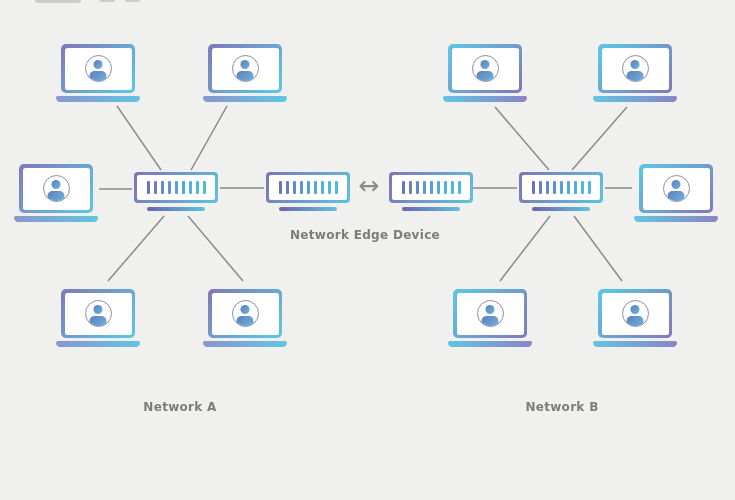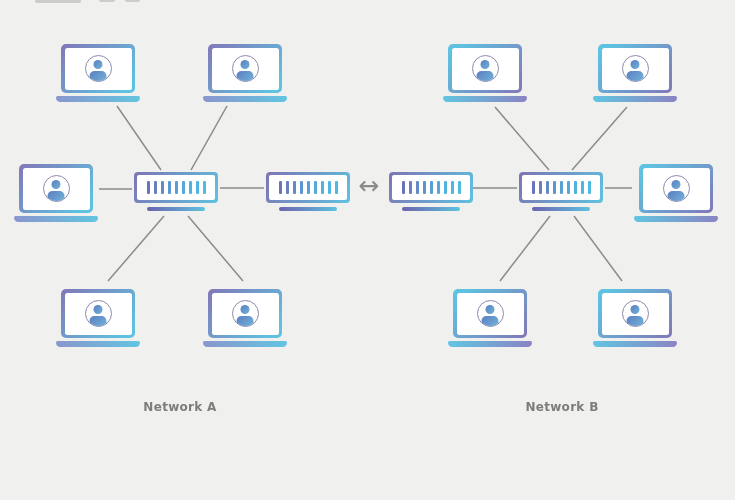--- a/index.html
+++ b/index.html
@@ -249,16 +249,17 @@
           <span style="background: rgb(80, 178, 221);"></span>
           <span style="background: rgb(79, 183, 223);"></span>
           <span style="background: rgb(78, 186, 223);"></span>
         </div>
       </div>
       <div class="sw-line"></div>
   </div>
 
   <div class="arrow">↔</div>
 
+  <div class="dlabel" style="left:265px;top:228px;width:200px">Network Edge Device</div>
   <div class="dlabel" style="left:130px;top:400px;width:100px">Network A</div>
   <div class="dlabel" style="left:512px;top:400px;width:100px">Network B</div>
 
 </div>
 
 </body></html>

